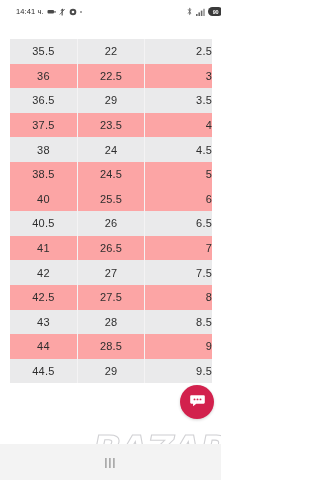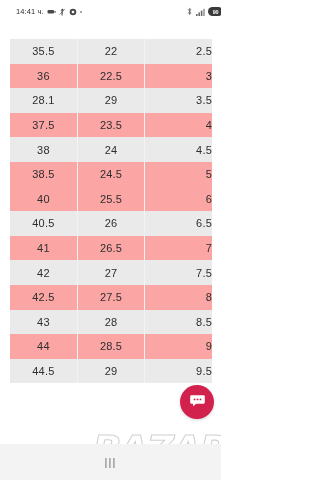--- a/index.html
+++ b/index.html
@@ -291,21 +291,21 @@
             <td class="c0">35.5</td>
             <td class="c1">22</td>
             <td class="c2">2.5</td>
           </tr>
           <tr class="even">
             <td class="c0">36</td>
             <td class="c1">22.5</td>
             <td class="c2">3</td>
           </tr>
           <tr class="odd">
-            <td class="c0">28.1</td>
+            <td class="c0">36.5</td>
             <td class="c1">29</td>
             <td class="c2">3.5</td>
           </tr>
           <tr class="even">
             <td class="c0">37.5</td>
             <td class="c1">23.5</td>
             <td class="c2">4</td>
           </tr>
           <tr class="odd">
             <td class="c0">38</td>

